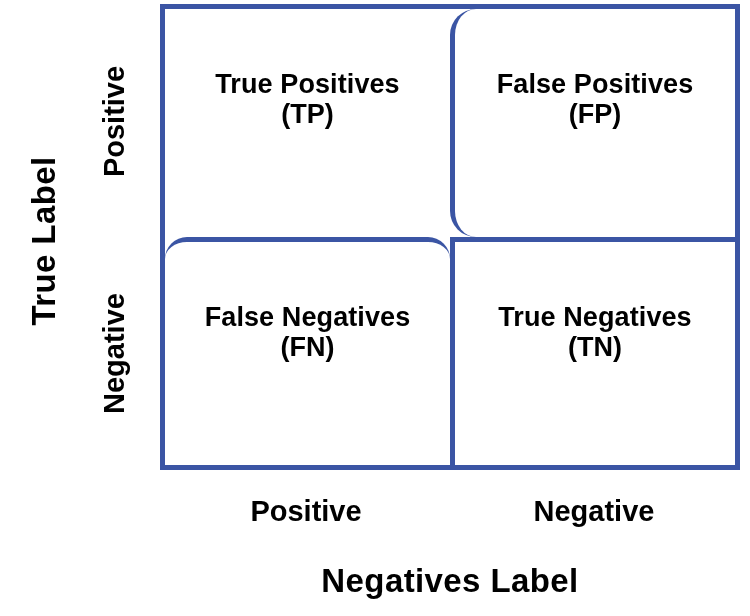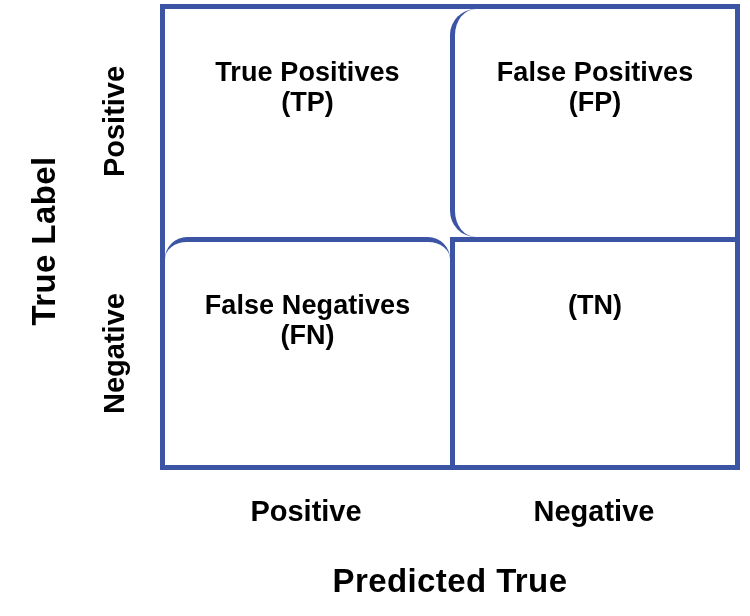--- a/index.html
+++ b/index.html
@@ -93,21 +93,21 @@
     background: #ffffff;
   }
   .cell {
     position: relative;
     box-sizing: border-box;
     background: #ffffff;
     display: flex;
     flex-direction: column;
     align-items: center;
     justify-content: flex-start;
-    padding-top: 48px;
+    padding-top: 60px;
   }
   .cell-tr { border-left: 5px solid #3b55a4; border-radius: 26px; }
   .cell-bl { border-top: 5px solid #3b55a4; border-radius: 22px; }
   .cell-br {
     border-top: 5px solid #3b55a4;
     border-left: 5px solid #3b55a4;
   }
   .cell-title {
     font-size: 27px;
     font-weight: bold;
@@ -147,24 +147,25 @@
       <div class="cell-title">False Positives</div>
       <div class="cell-abbr">(FP)</div>
     </div>
 
     <div class="cell cell-bl">
       <div class="cell-title">False Negatives</div>
       <div class="cell-abbr">(FN)</div>
     </div>
 
     <div class="cell cell-br">
+      <div class="cell-title">True Negatives</div>
       <div class="cell-abbr">(TN)</div>
     </div>
 
   </div>
 
   <div class="col-label col-label-positive">Positive</div>
 
   <div class="col-label col-label-negative">Negative</div>
 
-  <div class="axis-title-x">Predicted True</div>
+  <div class="axis-title-x">Negatives Label</div>
 
 </div>
 
 </body></html>

